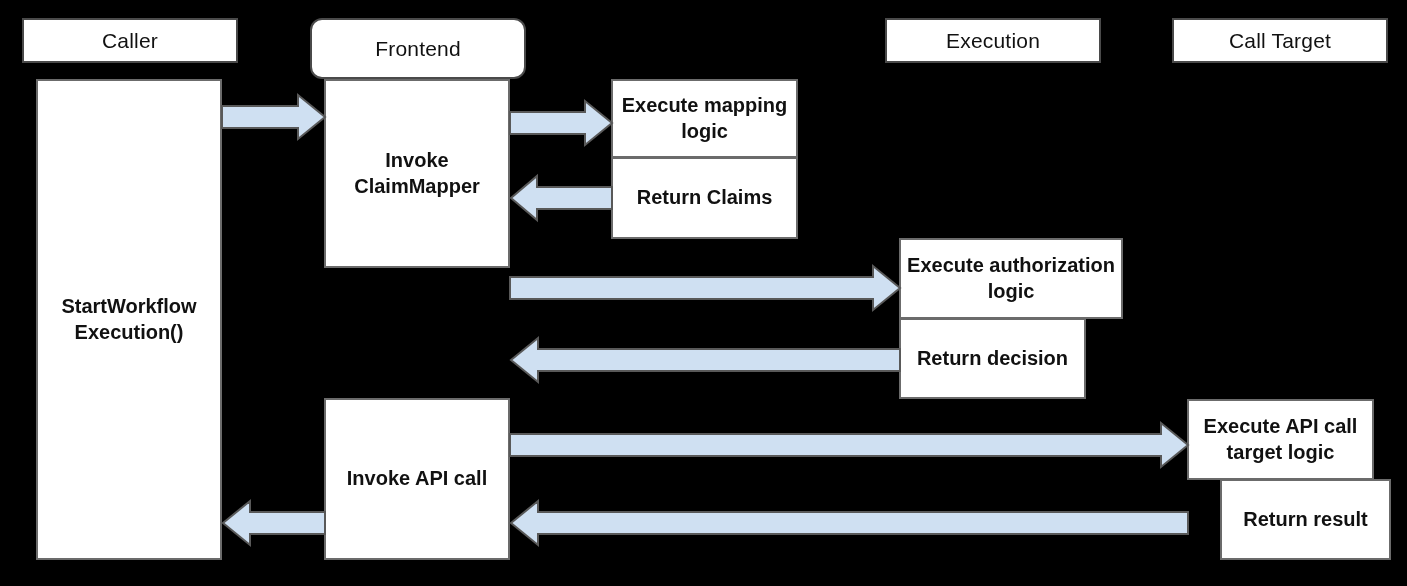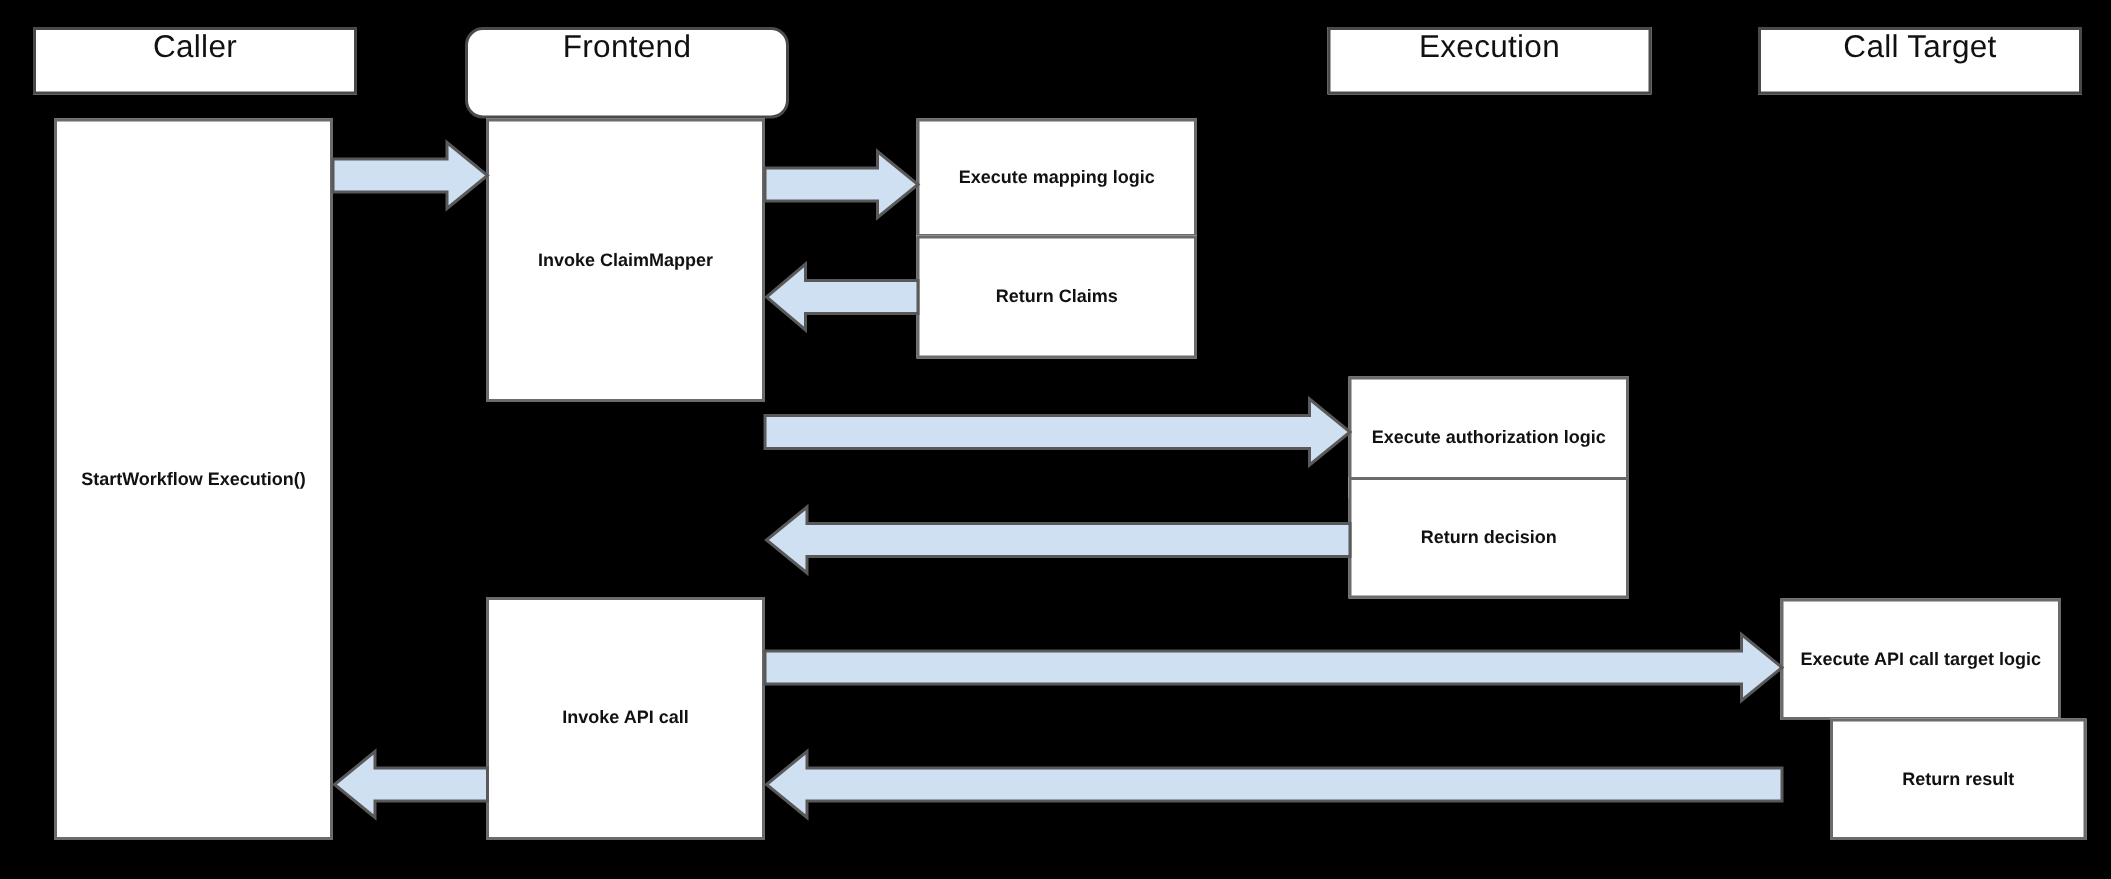--- a/index.html
+++ b/index.html
@@ -16,37 +16,38 @@
     height: 586px;
     background: #000000;
     overflow: hidden;
   }
   .lane-header {
     position: absolute;
     background: #ffffff;
     border: 2px solid #4a4a4a;
     box-sizing: border-box;
     display: flex;
+    align-items: center;
     justify-content: center;
     color: #111111;
     font-size: 21px;
     font-weight: 400;
     letter-spacing: 0.2px;
   }
   .act-box {
     position: absolute;
     background: #ffffff;
     border: 2px solid #6b6b6b;
     box-sizing: border-box;
     display: flex;
     align-items: center;
     justify-content: center;
     text-align: center;
     color: #111111;
-    font-size: 12px;
+    font-size: 20px;
     font-weight: 700;
     line-height: 1.28;
     padding: 2px 6px;
   }
   .arrow {
     position: absolute;
   }
   .arrow svg {
     display: block;
     overflow: visible;
@@ -87,21 +88,21 @@
     <span>Invoke API call</span>
   </div>
 
   <div class="act-box" style="left:611px; top:79px; width:187px; height:79px;">
     <span>Execute mapping logic</span>
   </div>
   <div class="act-box" style="left:611px; top:157px; width:187px; height:82px;">
     <span>Return Claims</span>
   </div>
 
-  <div class="act-box" style="left:899px; top:251px; width:187px; height:81px;">
+  <div class="act-box" style="left:899px; top:238px; width:224px; height:81px;">
     <span>Execute authorization logic</span>
   </div>
   <div class="act-box" style="left:899px; top:318px; width:187px; height:81px;">
     <span>Return decision</span>
   </div>
 
   <div class="act-box" style="left:1187px; top:399px; width:187px; height:81px;">
     <span>Execute API call target logic</span>
   </div>
   <div class="act-box" style="left:1220px; top:479px; width:171px; height:81px;">

